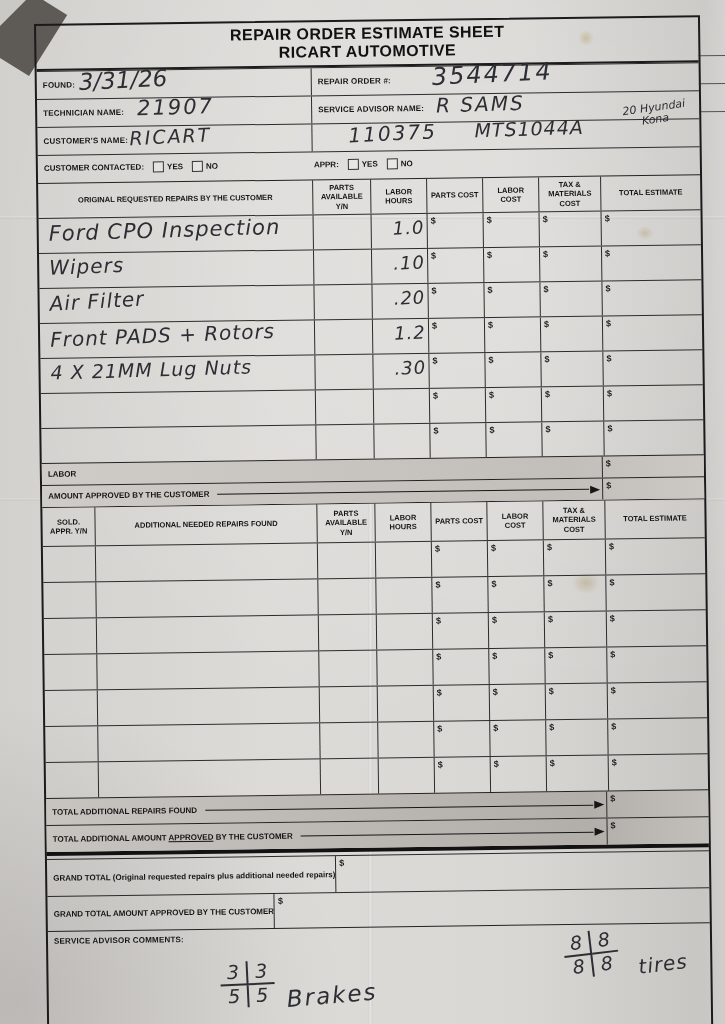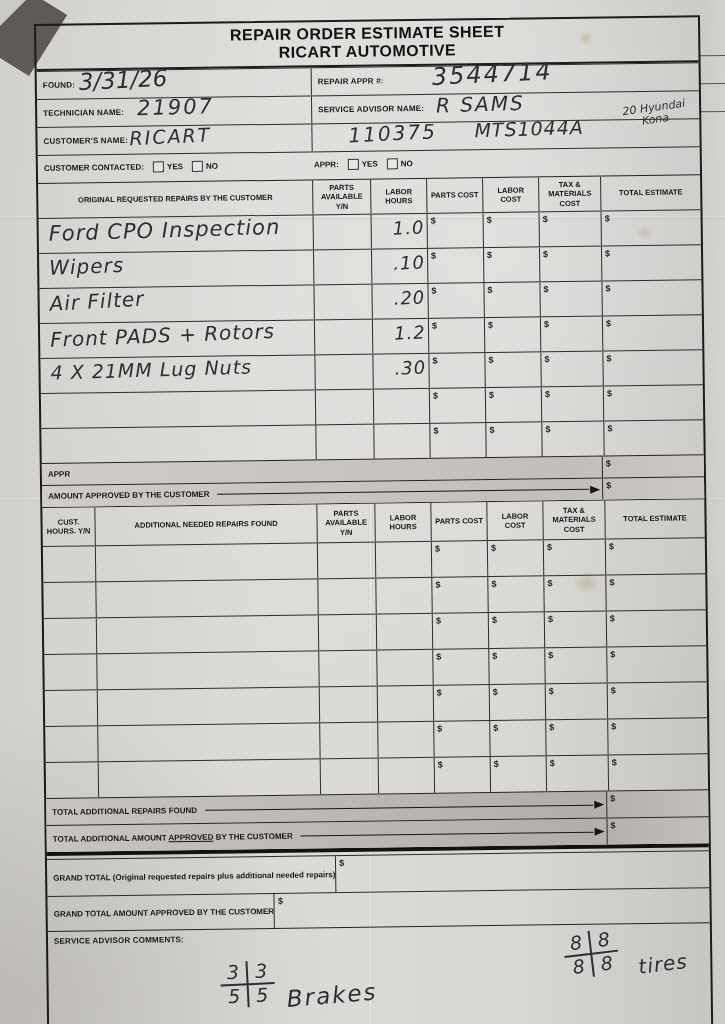--- a/index.html
+++ b/index.html
@@ -141,21 +141,21 @@
     <div class="title">REPAIR ORDER ESTIMATE SHEET</div>
     <div class="title">RICART AUTOMOTIVE</div>
   </div>
 
   <div class="inforow">
     <div class="icell left">
       <span class="lbl">FOUND:</span>
       <span class="hw hw-date">3/31/26</span>
     </div>
     <div class="icell right">
-      <span class="lbl">REPAIR APPR #:</span>
+      <span class="lbl">REPAIR ORDER #:</span>
       <span class="hw hw-ro">3544714</span>
     </div>
   </div>
   <div class="inforow">
     <div class="icell left">
       <span class="lbl">TECHNICIAN NAME:</span>
       <span class="hw hw-tech">21907</span>
     </div>
     <div class="icell right">
       <span class="lbl">SERVICE ADVISOR NAME:</span>
@@ -352,38 +352,38 @@
       <div class="c">
           <span class="ds">$</span>
         </div>
       <div class="c">
           <span class="ds">$</span>
         </div>
     </div>
   </div>
 
   <div class="bandrow shade1 row22">
-    <span class="blbl">APPR</span>
+    <span class="blbl">LABOR</span>
     <span class="spacer"></span>
     <div class="dcell">
         <span class="ds">$</span>
       </div>
   </div>
   <div class="bandrow shade1 row22">
     <span class="blbl">AMOUNT APPROVED BY THE CUSTOMER</span>
     <span class="arrowline"></span>
     <span class="arrowhead"></span>
     <div class="dcell">
         <span class="ds">$</span>
       </div>
   </div>
 
   <div class="t2wrap">
     <div class="thead t2head t2cols">
-      <div class="hc">CUST. HOURS. Y/N</div>
+      <div class="hc">SOLD. APPR. Y/N</div>
       <div class="hc">ADDITIONAL NEEDED REPAIRS FOUND</div>
       <div class="hc">PARTS AVAILABLE Y/N</div>
       <div class="hc">LABOR HOURS</div>
       <div class="hc">PARTS COST</div>
       <div class="hc">LABOR COST</div>
       <div class="hc">TAX &amp; MATERIALS COST</div>
       <div class="hc">TOTAL ESTIMATE</div>
     </div>
     <div class="t2body">
       <div class="trow t2cols">

